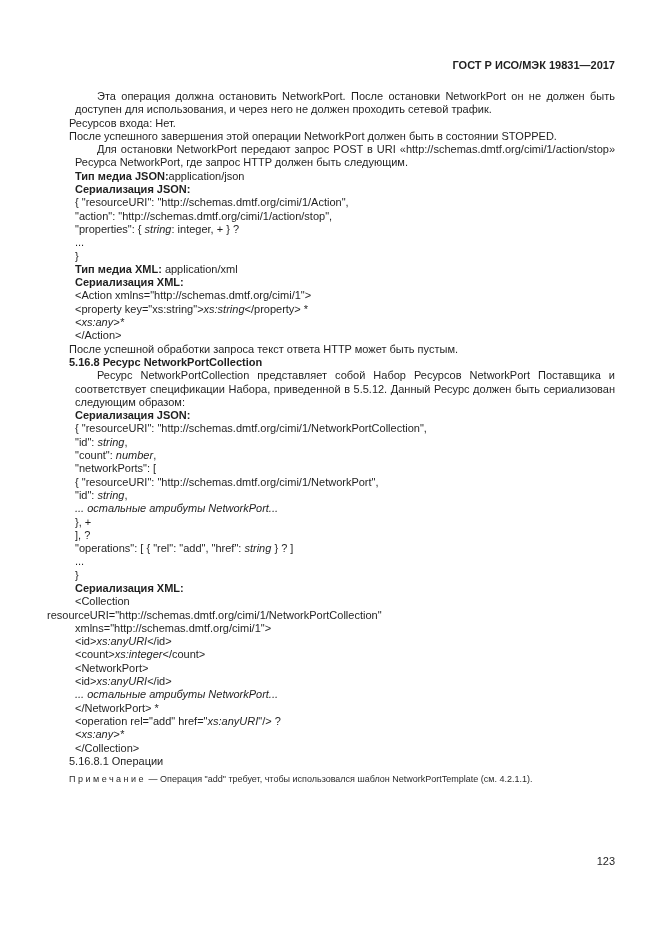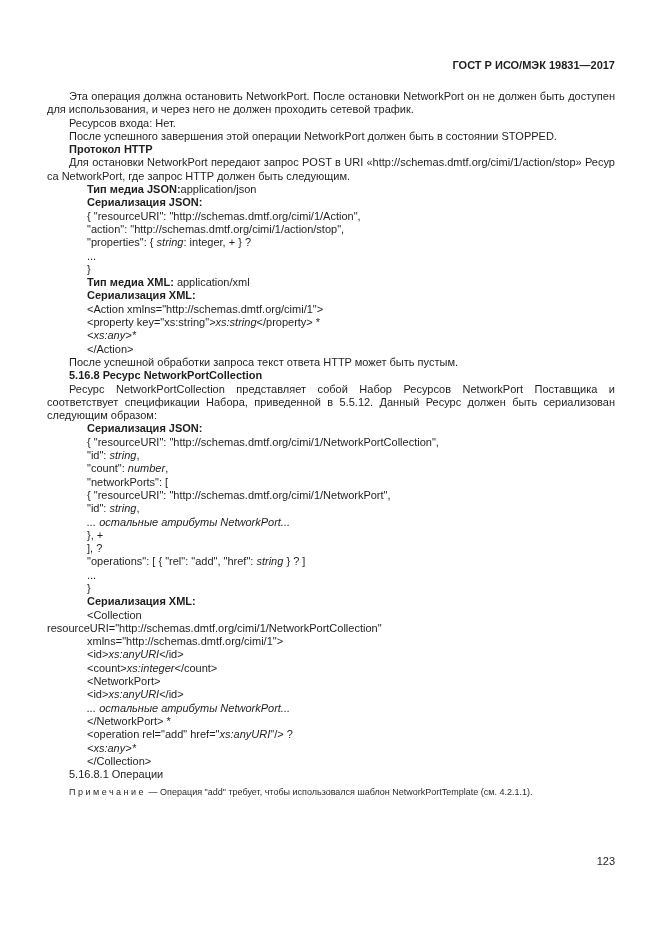--- a/index.html
+++ b/index.html
@@ -16,43 +16,42 @@
     border-radius:22px;
   }
   .header {
     position:absolute; top:59px; left:47px; right:46px;
     text-align:right; font-weight:bold;
   }
   .content {
     position:absolute; top:90px; left:47px; width:568px;
   }
   .para { text-indent:22px; }
-  .jst  { text-align:justify; }
+  .jst  { text-align:justify;margin-left:28px; }
   .brk  { word-break:break-all; }
   .b    { font-weight:bold; }
   .i    { font-style:italic; }
-  .code-ln { margin-left:40px; }
+  .code-ln { margin-left:28px; }
   .out  { margin-left:0; }
   .note { margin-top:6px; font-size:9px; line-height:11px; text-indent:22px; color:#2a2a2a; }
   .note .sp { letter-spacing:2.5px;margin-top:15px; }
   .page-num { position:absolute; top:855px; right:46px; }
 </style>
 </head>
 <body>
 
 <div class="page">
 
   <div class="header">ГОСТ Р ИСО/МЭК 19831—2017</div>
 
   <div class="content">
 
     <p class="para jst">Эта операция должна остановить NetworkPort. После остановки NetworkPort он не должен быть доступен для использования, и через него не должен проходить сетевой трафик.</p>
     <div class="para">Ресурсов входа: Нет.</div>
     <div class="para">После успешного завершения этой операции NetworkPort должен быть в состоянии STOPPED.</div>
-    <div class="para b">Протокол HTTP</div>
     <p class="para jst brk">Для остановки NetworkPort передают запрос POST в URI «http://schemas.dmtf.org/cimi/1/action/stop» Ресурса NetworkPort, где запрос HTTP должен быть следующим.</p>
 
     <div class="code-ln"><span class="b">Тип медиа JSON:</span><span>application/json</span></div>
     <div class="code-ln b">Сериализация JSON:</div>
     <div class="code-ln">{ "resourceURI": "http://schemas.dmtf.org/cimi/1/Action",</div>
     <div class="code-ln">"action": "http://schemas.dmtf.org/cimi/1/action/stop",</div>
     <div class="code-ln"><span>"properties": { </span><span class="i">string</span><span>: integer, + } ?</span></div>
     <div class="code-ln">...</div>
     <div class="code-ln">}</div>
 

